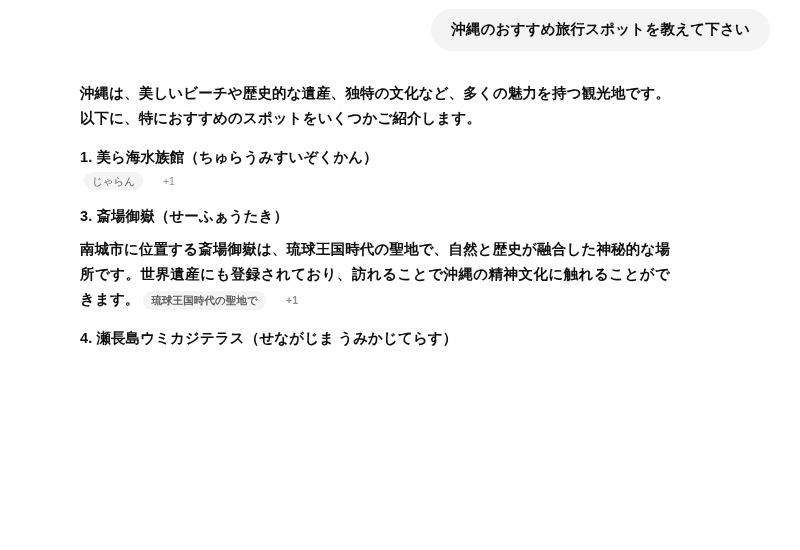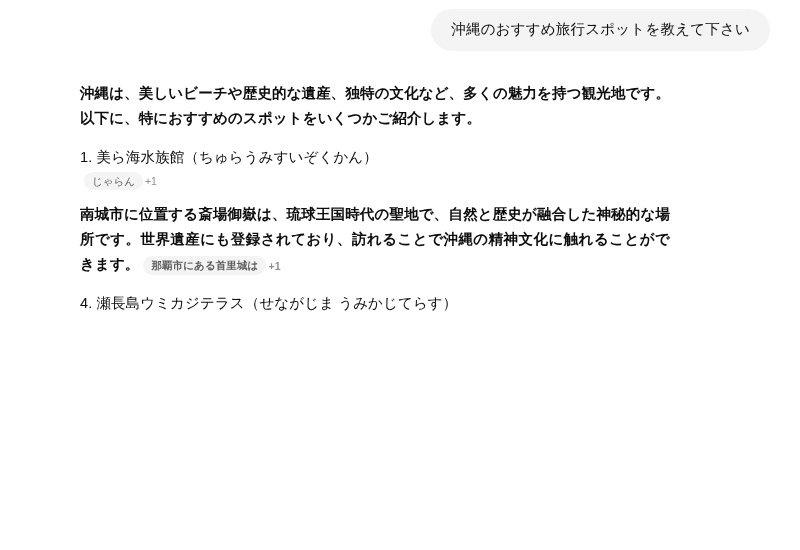--- a/index.html
+++ b/index.html
@@ -27,45 +27,46 @@
   }
   .user-bubble {
     background: #f4f4f4;
     color: #0d0d0d;
     border-radius: 22px;
     padding: 10px 20px;
     font-size: 14.5px;
     line-height: 1.5;
     max-width: 560px;
     letter-spacing: 0.2px;
+    font-weight: bold;
   }
   .assistant {
     padding: 30px 130px 0 80px;
     color: #0d0d0d;
   }
   .assistant p {
     margin: 0 0 14px 0;
     font-size: 14.5px;
     line-height: 1.72;
     letter-spacing: 0.1px;
     text-align: justify;
     text-justify: inter-ideograph;
     font-weight: bold;
   }
   .assistant h3 {
     margin: 16px 0 9px 0;
     font-size: 14.5px;
-    font-weight: normal;
+    font-weight: bold;
     line-height: 1.5;
     letter-spacing: 0.1px;
   }
   .cites {
     display: inline-flex;
     align-items: center;
-    gap: 0;
+    gap: 18px;
     vertical-align: middle;
     margin-left: 4px;
   }
   .cite-pill {
     display: inline-flex;
     align-items: center;
     background: #f4f4f4;
     border-radius: 10px;
     padding: 2px 8px;
     font-size: 10.5px;
@@ -103,21 +104,22 @@
 
     <h3>1. 美ら海水族館（ちゅらうみすいぞくかん）</h3>
     <div class="cite-block">
       <span class="cites">
         <span class="cite-pill">じゃらん</span>
         <span class="cite-more">+1</span>
       </span>
     </div>
 
 
+    <h3>3. 斎場御嶽（せーふぁうたき）</h3>
     <p><span class="inline-after">南城市に位置する斎場御嶽は、琉球王国時代の聖地で、自然と歴史が融合した神秘的な場所です。世界遺産にも登録されており、訪れることで沖縄の精神文化に触れることができます。</span><span class="cites">
-          <span class="cite-pill">那覇市にある首里城は</span>
+          <span class="cite-pill">琉球王国時代の聖地で</span>
           <span class="cite-more">+1</span>
         </span></p>
 
     <h3>4. 瀬長島ウミカジテラス（せながじま うみかじてらす）</h3>
 
   </div>
 </div>
 
 </body></html>

